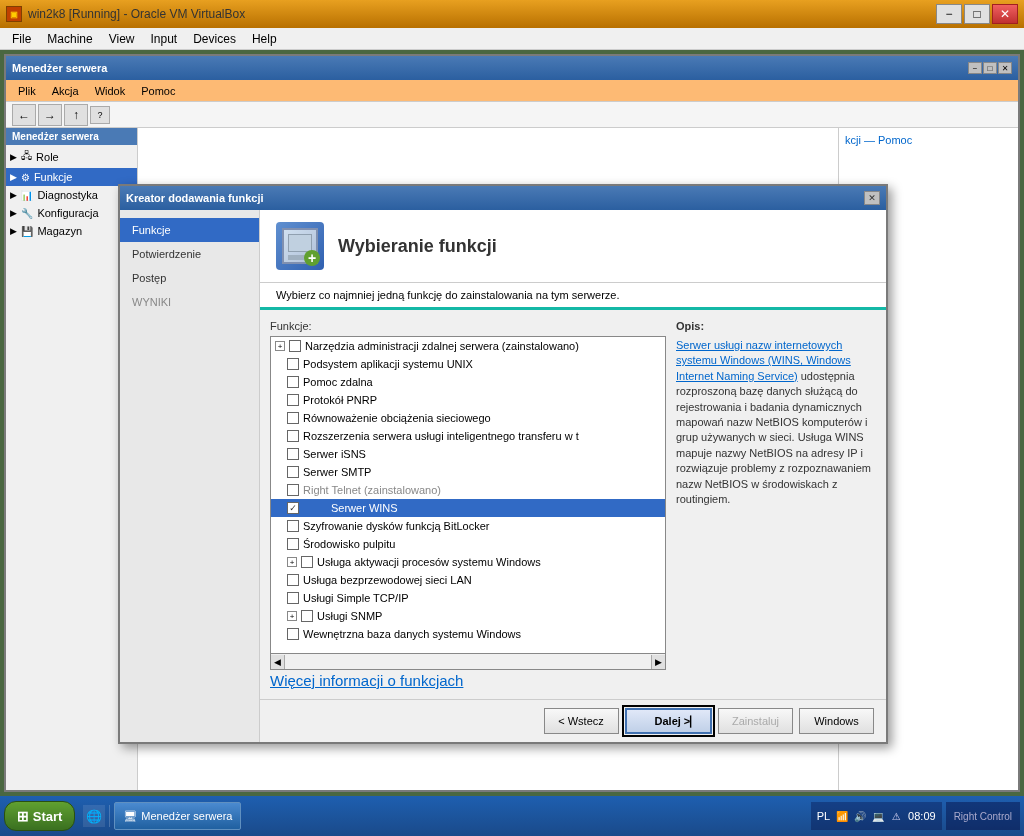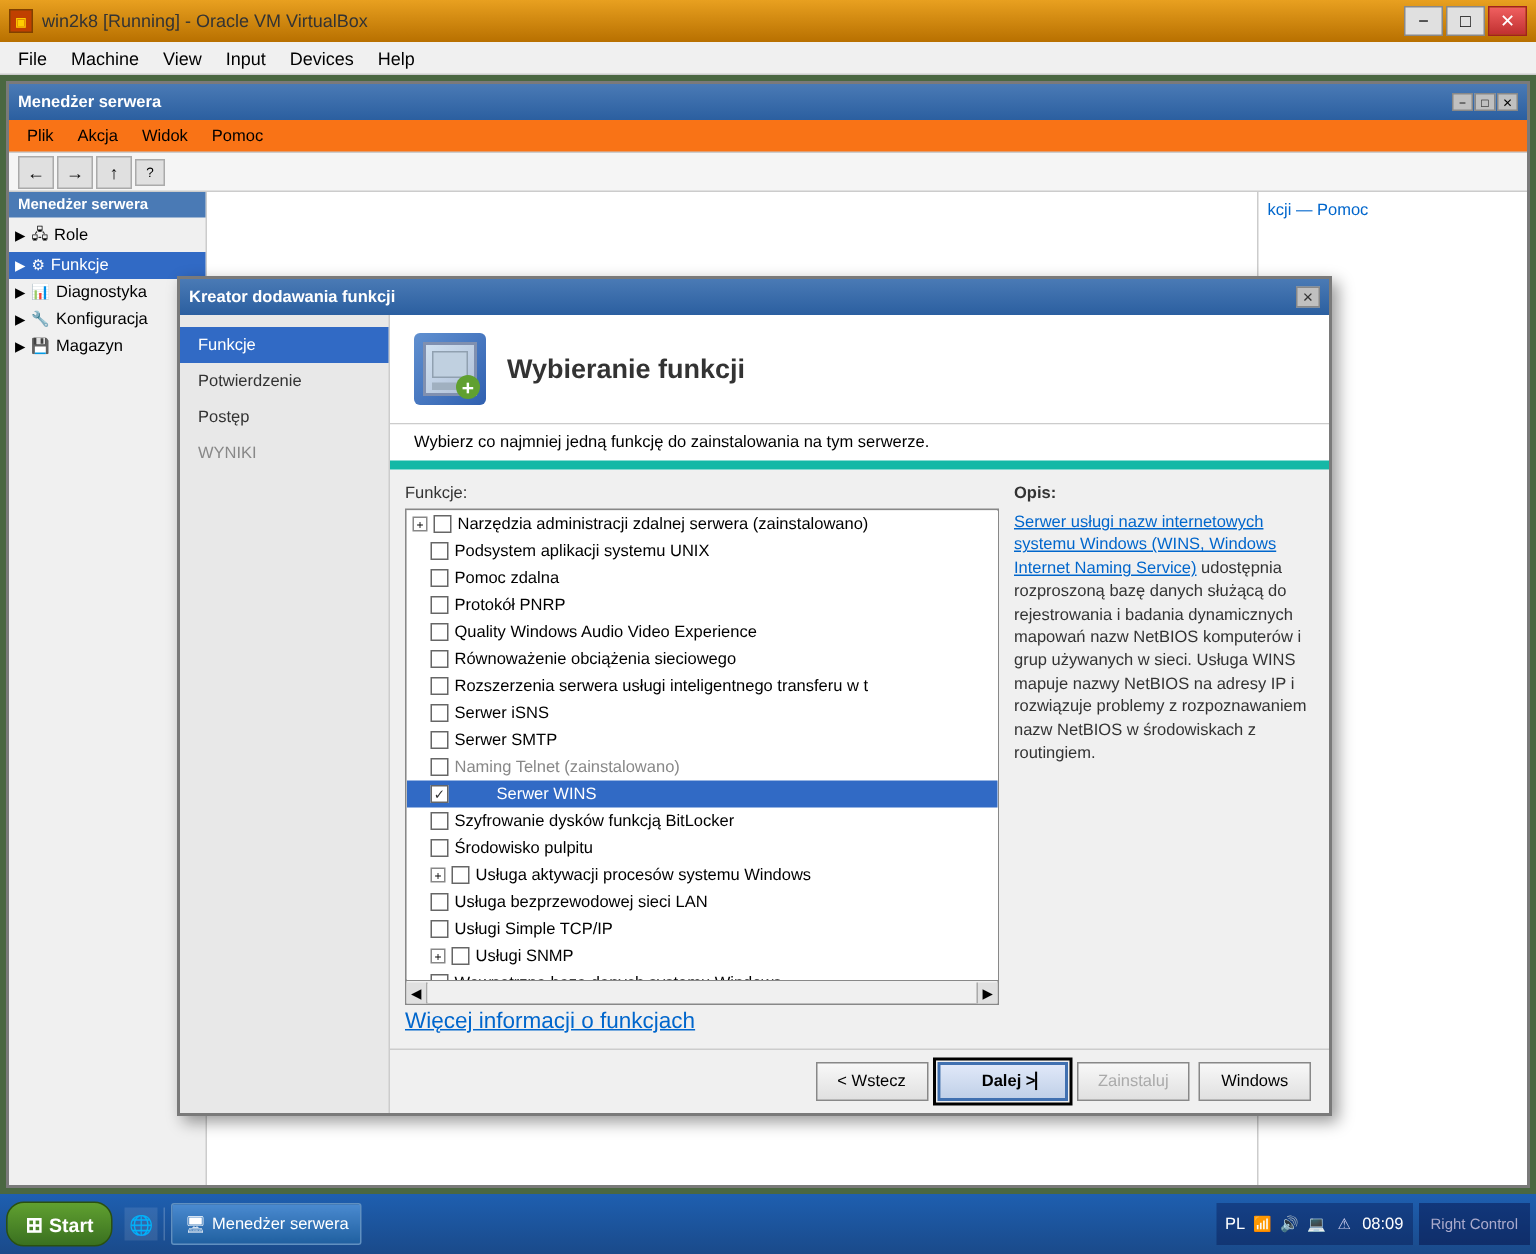--- a/index.html
+++ b/index.html
@@ -269,21 +269,21 @@
       display: flex;
       align-items: center;
       justify-content: space-between;
       padding: 0 6px;
     }
     .sm-title { color: white; font-size: 11px; font-weight: bold; }
     .sm-title-btns { display: flex; gap: 1px; }
     .sm-t-btn { width: 14px; height: 12px; background: #c0c0c0; border: 1px solid #888; font-size: 8px; display: flex; align-items: center; justify-content: center; }
 
     .sm-menubar {
-      background: #f97316;
+      background: #fdba74;
       height: 22px;
       display: flex;
       align-items: center;
       border-bottom: 1px solid #ccc;
       padding: 0 4px;
     }
     .sm-menu { padding: 2px 8px; font-size: 11px; cursor: pointer; }
 
     .sm-toolbar-bar {
       background: #f5f5f5;
@@ -452,21 +452,21 @@
             <div class="dialog-header-icon">
               <div class="header-icon-inner" style="background:linear-gradient(135deg,#d0e0f0,#b0c0d8);border:2px solid #8090b0;position:relative;">
                 <div style="position:absolute;top:4px;left:4px;right:4px;bottom:10px;background:#c0d0e0;border:1px solid #90a0b0;"></div>
                 <div style="position:absolute;bottom:2px;left:4px;right:4px;height:5px;background:#a0b0c0;"></div>
               </div>
               <div class="header-plus">+</div>
             </div>
             <span class="dialog-header-title">Wybieranie funkcji</span>
           </div>
 
-          <div style="padding:6px 16px;font-size:11px;background:white;border-bottom:6px solid #14b8a6;">
+          <div style="padding:6px 16px;font-size:11px;background:white;border-bottom:3px solid #14b8a6;">
             <span>Wybierz co najmniej jedną funkcję do zainstalowania na tym serwerze.</span>
           </div>
 
           <div class="dialog-two-panel">
 
             <div class="feature-panel">
               <div class="feature-label">Funkcje:</div>
               <div class="feature-list-container">
 
                 <div class="feature-item">
@@ -483,24 +483,20 @@
                 <div class="feature-item feature-indent">
                   <div class="cb"></div>
                   <span class="feature-text">Pomoc zdalna</span>
                 </div>
 
                 <div class="feature-item feature-indent">
                   <div class="cb"></div>
                   <span class="feature-text">Protokół PNRP</span>
                 </div>
 
-                <div class="feature-item feature-indent">
-                  <div class="cb"></div>
-                  <span class="feature-text">Quality Windows Audio Video Experience</span>
-                </div>
 
                 <div class="feature-item feature-indent">
                   <div class="cb"></div>
                   <span class="feature-text">Równoważenie obciążenia sieciowego</span>
                 </div>
 
                 <div class="feature-item feature-indent">
                   <div class="cb"></div>
                   <span class="feature-text">Rozszerzenia serwera usługi inteligentnego transferu w t</span>
                 </div>
@@ -510,21 +506,21 @@
                   <span class="feature-text">Serwer iSNS</span>
                 </div>
 
                 <div class="feature-item feature-indent">
                   <div class="cb"></div>
                   <span class="feature-text">Serwer SMTP</span>
                 </div>
 
                 <div class="feature-item feature-indent">
                   <div class="cb"></div>
-                  <span class="feature-text gray">Naming Telnet (zainstalowano)</span>
+                  <span class="feature-text gray">Right Telnet (zainstalowano)</span>
                 </div>
 
                 <div class="feature-item feature-indent" style="background:#316ac5;">
                   <div class="cb checked"></div>
                   <span class="feature-text" style="color:white;margin-left:28px;">Serwer WINS</span>
                 </div>
 
                 <div class="feature-item feature-indent">
                   <div class="cb"></div>
                   <span class="feature-text">Szyfrowanie dysków funkcją BitLocker</span>

